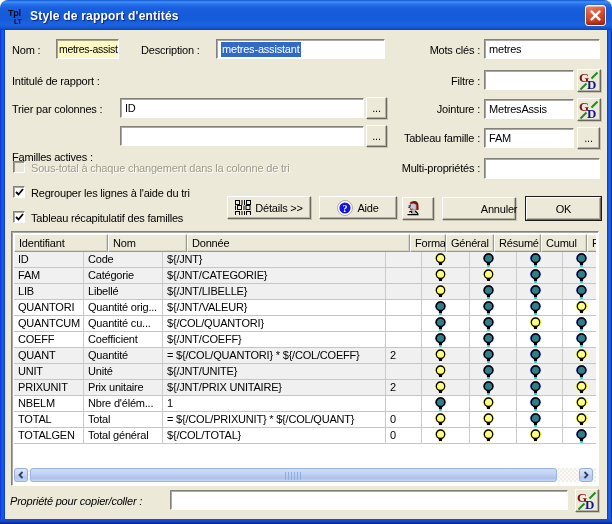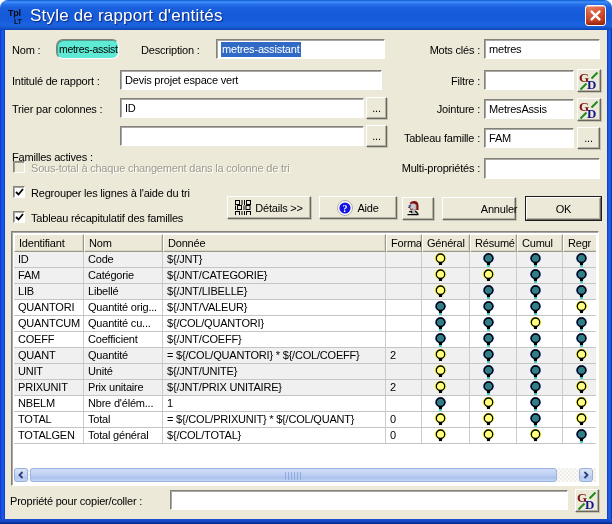--- a/index.html
+++ b/index.html
@@ -12,38 +12,38 @@
   .frame-left  { position:absolute; left:0; top:25px; width:5px;  bottom:0; background:linear-gradient(90deg,#0831d9 0%,#1f58e0 40%,#145ae0 70%,#0831d9 100%); }
   .frame-right { position:absolute; right:0; top:25px; width:5px; bottom:0; background:linear-gradient(90deg,#0831d9 0%,#2364e4 40%,#145ae0 70%,#07269e 100%); }
   .frame-bottom{ position:absolute; left:0; bottom:0; height:5px; right:0; background:linear-gradient(180deg,#1a50d4 0%,#1443c0 55%,#052083 100%); }
 
   .titlebar { position:absolute; left:0; top:0; width:612px; height:30px;
     border-radius:8px 8px 0 0;
     background:linear-gradient(180deg,#0f50c8 0%,#3181f2 4%,#3b8af4 8%,#2670ea 14%,#1a60de 26%,#155ad8 48%,#165cda 66%,#1b63e2 80%,#1a5fd9 88%,#1354ca 94%,#0d43ae 100%);
   }
   .titlebar-inner { position:absolute; left:7px; top:5px; right:30px; height:22px; display:flex; align-items:center; }
   .app-icon { width:18px; height:18px; margin-right:4px; flex:0 0 auto; }
-  .title-text { color:#fff; font-size:17px; font-weight:normal; letter-spacing:.2px;
+  .title-text { color:#fff; font-size:12px; font-weight:bold; letter-spacing:.2px;
     text-shadow:1px 1px 1px rgba(10,24,92,.8); white-space:nowrap; padding-left:1px; }
   .close-btn { position:absolute; right:6px; top:5px; width:21px; height:21px; border-radius:3px;
     background:linear-gradient(160deg,#eb8a71 0%,#dd6547 28%,#cc4527 60%,#b03317 100%);
     border:1px solid #fff; box-shadow:inset 0 1px 0 rgba(255,255,255,.45), inset 0 -2px 3px rgba(120,20,0,.55);
     display:flex; align-items:center; justify-content:center; }
 
   
   .content { position:absolute; left:5px; top:30px; right:5px; bottom:5px; background:#ECE9D8; }
   .lbl { position:absolute; white-space:nowrap; }
   .lbl-r { text-align:right; }
 
   .field { position:absolute; background:#fff; height:20px;
     border-top:1px solid #848278; border-left:1px solid #848278;
     border-bottom:1px solid #fff; border-right:1px solid #fff;
     box-shadow:inset 1px 1px 0 rgba(64,63,58,.45);
     padding:3px 3px 0 4px; overflow:hidden; white-space:nowrap; }
-  .field.ro { background:#5eead4;border-radius:7px; }
+  .field.ro { background:#fef9c3; }
   .sel { background:#316AC5; color:#fff; padding:1px 1px 2px 1px; }
 
   .pushbtn { position:absolute; background:#ECE9D8; text-align:center;
     border-top:1px solid #fff; border-left:1px solid #fff;
     border-bottom:1px solid #6a685e; border-right:1px solid #6a685e;
     box-shadow:inset -1px -1px 0 #b5b2a4, 1px 1px 0 rgba(130,128,116,.35);
     display:flex; align-items:center; justify-content:center; gap:4px; }
   .pushbtn.default-ring { outline:1px solid #1c1c1c; outline-offset:0px; }
 
   .checkbox { position:absolute; width:12px; height:12px; background:#fff;
@@ -116,21 +116,20 @@
   <div class="content"></div>
 
   <div class="lbl" style="left:12px; top:44px;">Nom :</div>
   <div class="field ro" style="left:56px; top:39px; width:63px; padding-left:2px; font-size:10.5px; letter-spacing:-0.3px;">metres-assist</div>
   <div class="lbl" style="left:141px; top:44px;">Description :</div>
   <div class="field" style="left:216px; top:39px; width:169px;"><span class="sel">metres-assistant</span></div>
   <div class="lbl lbl-r" style="left:380px; top:44px; width:100px;">Mots clés :</div>
   <div class="field" style="left:484px; top:39px; width:116px;">metres</div>
 
   <div class="lbl" style="left:12px; top:75px;">Intitulé de rapport :</div>
-  <div class="field" style="left:120px; top:70px; width:262px;">Devis projet espace vert</div>
   <div class="lbl lbl-r" style="left:380px; top:75px; width:100px;">Filtre :</div>
   <div class="field" style="left:484px; top:70px; width:90px;"></div>
   <div class="pushbtn gd-btn" style="left:577px; top:69px;">
     <svg width="20" height="20" viewBox="0 0 20 20">
       <line x1="12.5" y1="7.5" x2="18.5" y2="1.5" stroke="#1e8a1e" stroke-width="2"></line>
       <line x1="1.5" y1="18.5" x2="7.5" y2="12.5" stroke="#1e8a1e" stroke-width="2"></line>
       <text x="0" y="11" font-family="Liberation Serif, serif" font-size="13" font-weight="bold" fill="#7c1216">G</text>
       <text x="8" y="18" font-family="Liberation Serif, serif" font-size="13" font-weight="bold" fill="#14148c">D</text>
     </svg>
   </div>
@@ -224,21 +223,21 @@
   <div class="pushbtn" style="left:442px; top:197px; width:74px; height:23px;padding-left:40px;">
     <span>Annuler</span>
   </div>
   <div class="pushbtn default-ring" style="left:526px; top:197px; width:75px; height:23px;">
     <span>OK</span>
   </div>
 
   <div class="grid">
     <div class="grid-inner">
       <div class="hdr" id="tbl-head">
-          <div class="hcell" style="width: 70px;">Identifiant</div>
+          <div class="hcell" style="width: 94px;">Identifiant</div>
           <div class="hcell" style="width: 79px;">Nom</div>
           <div class="hcell" style="width: 223px;">Donnée</div>
           <div class="hcell" style="width: 36px;">Forma</div>
           <div class="hcell" style="width: 48px;">Général</div>
           <div class="hcell" style="width: 47px;">Résumé</div>
           <div class="hcell" style="width: 46px;">Cumul</div>
           <div class="hcell" style="width: 80px;">Regr</div>
         </div>
       <div class="rows" id="tbl-rows">
           <div class="trow shade">
@@ -710,21 +709,21 @@
           </div>
         <div class="sb-btn" style="left:565px;">
           <svg width="8" height="8" viewBox="0 0 8 8">
               <path d="M2.5 1 L5.5 4 L2.5 7" fill="none" stroke="#2b3d74" stroke-width="1.8"></path>
             </svg>
         </div>
       </div>
     </div>
   </div>
 
-  <div class="lbl" style="left:10px; top:495px;">Propriété pour copier/coller :</div>
+  <div class="lbl" style="left:10px; top:495px;font-style:italic;">Propriété pour copier/coller :</div>
   <div class="field" style="left:170px; top:490px; width:398px;"></div>
   <div class="pushbtn gd-btn" style="left:575px; top:489px;">
     <svg width="20" height="20" viewBox="0 0 20 20">
       <line x1="12.5" y1="7.5" x2="18.5" y2="1.5" stroke="#1e8a1e" stroke-width="2"></line>
       <line x1="1.5" y1="18.5" x2="7.5" y2="12.5" stroke="#1e8a1e" stroke-width="2"></line>
       <text x="0" y="11" font-family="Liberation Serif, serif" font-size="13" font-weight="bold" fill="#7c1216">G</text>
       <text x="8" y="18" font-family="Liberation Serif, serif" font-size="13" font-weight="bold" fill="#14148c">D</text>
     </svg>
   </div>
 </div>

